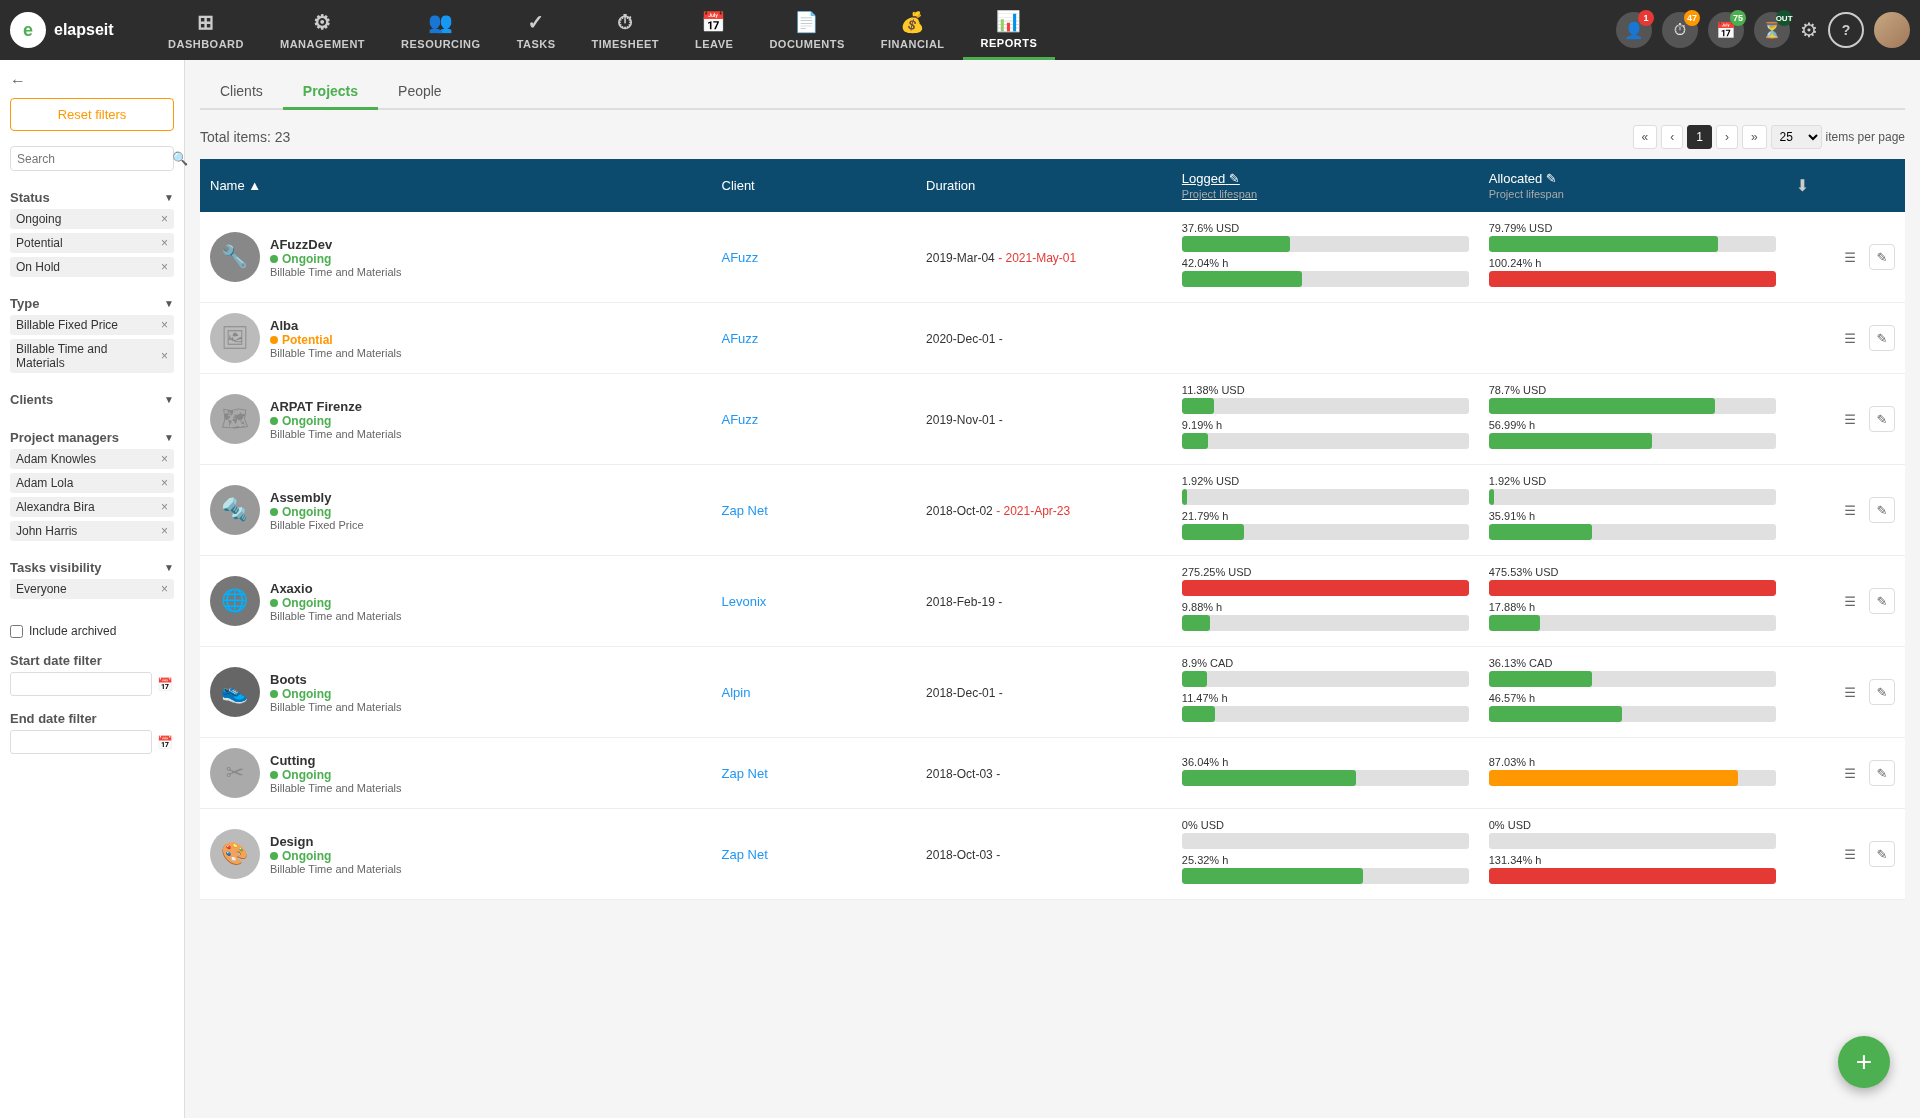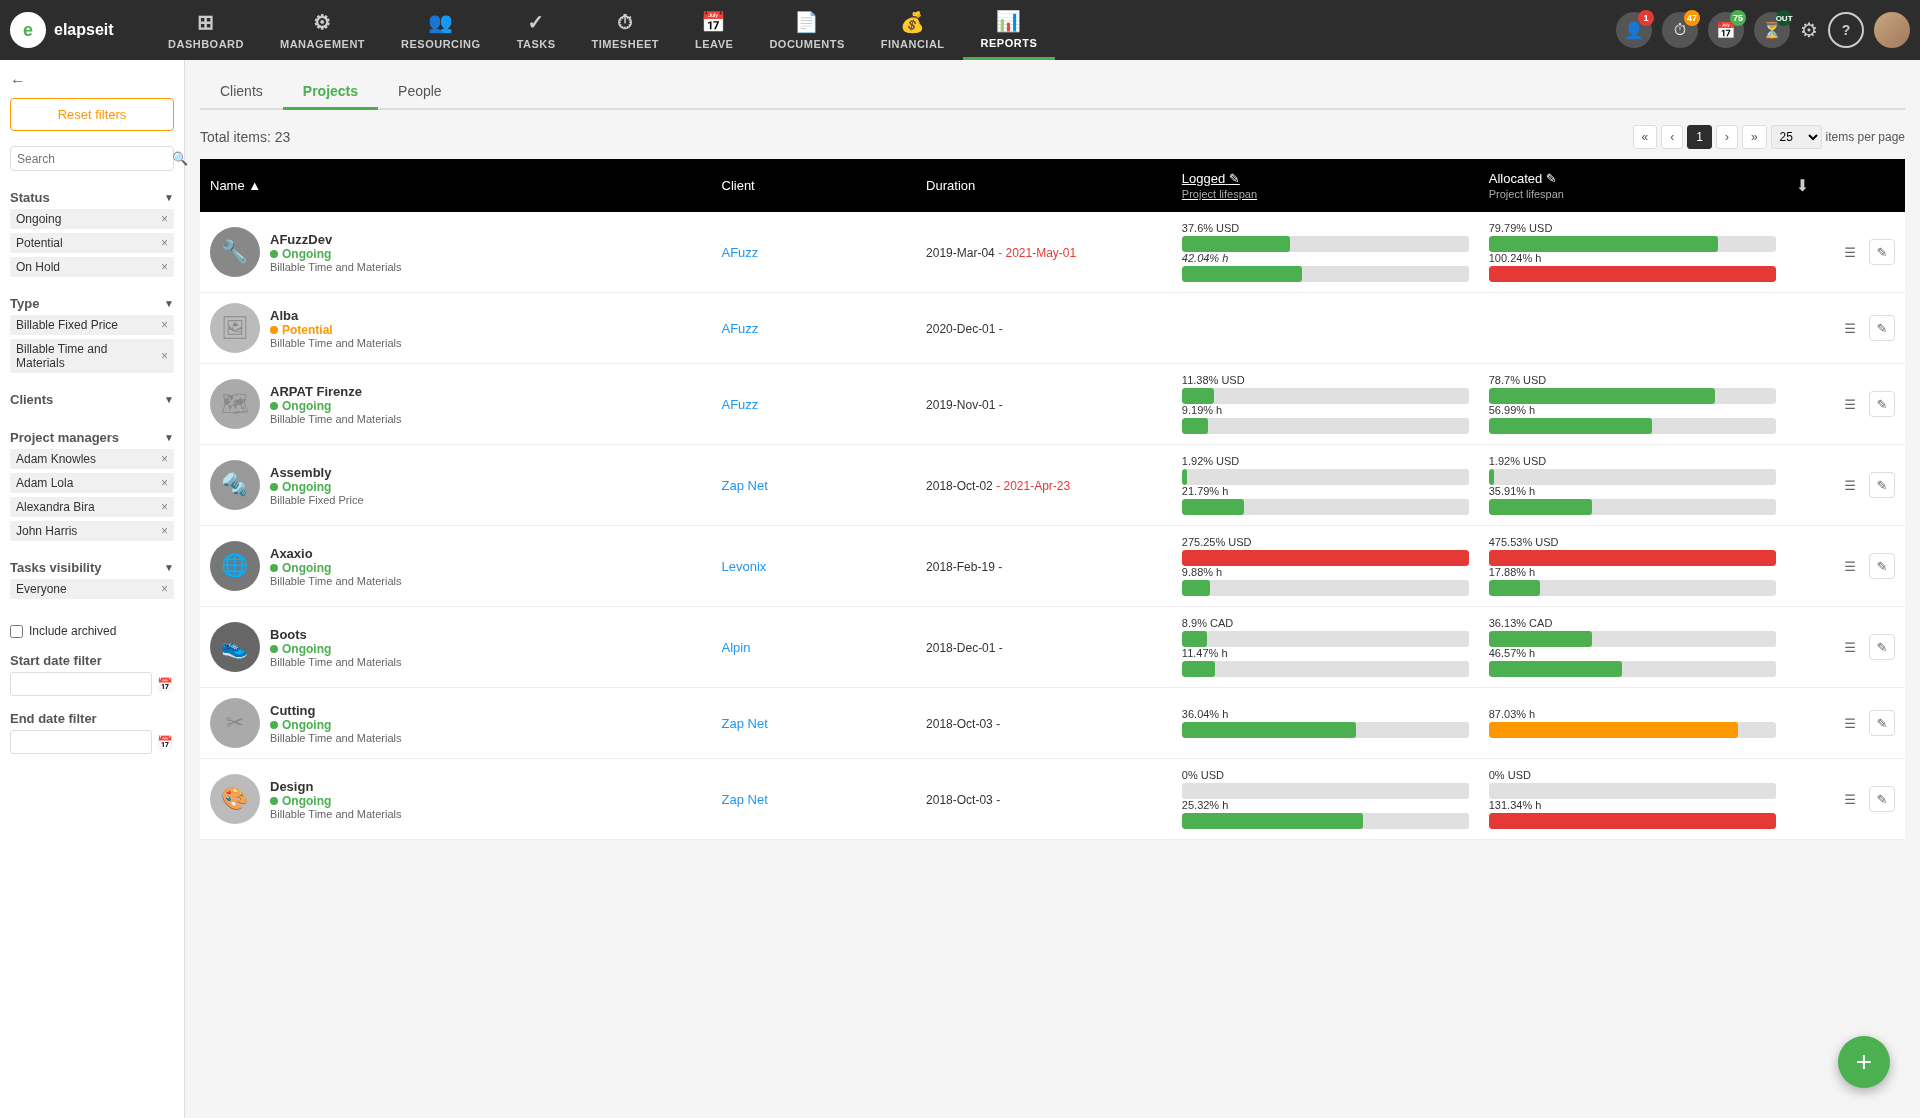--- a/index.html
+++ b/index.html
@@ -53,21 +53,21 @@
     .tab.active { color: #4CAF50; border-bottom: 3px solid #4CAF50; margin-bottom: -2px; font-weight: bold; }
     .total-row { font-size: 14px; color: #555; margin-bottom: 10px; display: flex; align-items: center; justify-content: space-between; }
     .pagination { display: flex; align-items: center; gap: 4px; }
     .page-btn { border: 1px solid #ddd; background: white; padding: 4px 8px; cursor: pointer; border-radius: 3px; color: #555; font-size: 12px; }
     .page-btn.active { background: #2d2d2d; color: white; border-color: #2d2d2d; }
     .items-per-page { display: flex; align-items: center; gap: 4px; font-size: 12px; color: #555; }
     .items-per-page select { border: 1px solid #ddd; padding: 3px 4px; border-radius: 3px; font-size: 12px; }
 
     
     .projects-table { width: 100%; border-collapse: collapse; }
-    .table-header { background: #000000; color: white; }
+    .table-header { background: #0c4a6e; color: white; }
     .table-header th { padding: 12px 10px; text-align: left; font-size: 13px; font-weight: normal; }
     .th-name { width: 30%; }
     .th-client { width: 12%; }
     .th-duration { width: 15%; margin-top: 36px; }
     .th-logged { width: 18%; text-decoration: underline; }
     .th-allocated { width: 18%; }
     .th-actions { width: 7%; text-align: right; }
     .sub-label { font-size: 11px; color: #aaa; margin-top: 2px; }
     .download-icon { color: #ccc; cursor: pointer; font-size: 16px; }
 
@@ -80,21 +80,21 @@
     .project-status.ongoing { color: #4CAF50; }
     .project-status.potential { color: #ff9800; }
     .project-type { font-size: 11px; color: #666; }
     .status-dot { display: inline-block; width: 8px; height: 8px; border-radius: 50%; margin-right: 4px; }
     .dot-green { background: #4CAF50; }
     .dot-orange { background: #ff9800; }
     .client-link { color: #2196F3; text-decoration: none; font-size: 13px; }
     .duration-text { font-size: 12px; color: #333; }
     .date-red { color: #e53935; }
 
-    .bar-container { }
+    .bar-container { margin-bottom: 5px; }
     .bar-track { background: #e0e0e0; border-radius: 3px; height: 16px; position: relative; overflow: hidden; min-width: 160px; }
     .bar-fill { height: 100%; border-radius: 3px; }
     .bar-green { background: #4CAF50; }
     .bar-red { background: #e53935; }
     .bar-orange { background: #ff9800; }
 
     .action-icons { display: flex; gap: 6px; justify-content: flex-end; }
 
     .fab { position: fixed; bottom: 30px; right: 30px; width: 52px; height: 52px; border-radius: 50%; background: #4CAF50; color: white; display: flex; align-items: center; justify-content: center; font-size: 28px; cursor: pointer; box-shadow: 0 4px 12px rgba(0,0,0,0.3); z-index: 100; }
 
@@ -346,21 +346,21 @@
     <td><a class="client-link">AFuzz</a></td>
     <td><span class="duration-text">2019-Mar-04<span class="date-red"> - 2021-May-01</span></span></td>
     <td>
               <div class="bar-container">
       <div style="font-size:11px;margin-bottom:2px;">37.6% USD</div>
       <div class="bar-track" style="min-width:160px;">
                   <div class="bar-fill bar-green" style="width:37.6%"></div>
                 </div>
     </div>
               <div class="bar-container">
-      <div style="font-size:11px;margin-bottom:2px;font-style:italic;">42.04% h</div>
+      <div style="font-size:11px;margin-bottom:2px;">42.04% h</div>
       <div class="bar-track" style="min-width:160px;">
                   <div class="bar-fill bar-green" style="width:42.04%"></div>
                 </div>
     </div>
             </td>
     <td>
               <div class="bar-container">
       <div style="font-size:11px;margin-bottom:2px;">79.79% USD</div>
       <div class="bar-track" style="min-width:160px;">
                   <div class="bar-fill bar-green" style="width:79.79%"></div>

